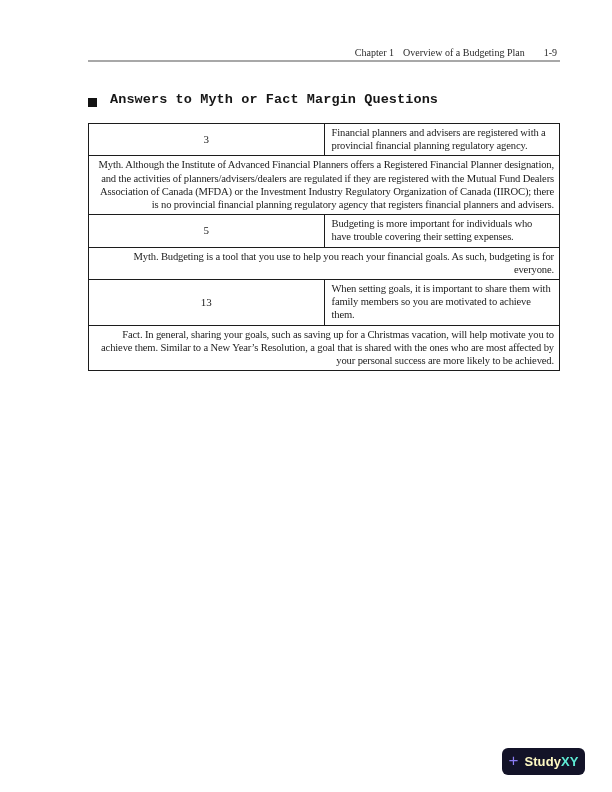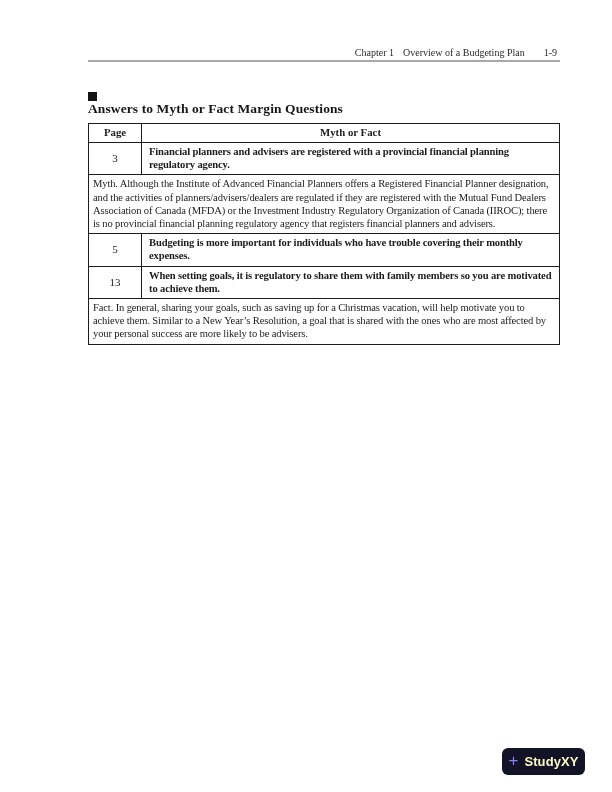--- a/index.html
+++ b/index.html
@@ -36,27 +36,26 @@
     height: 2px;
     background: #a8a8a8;
   }
 
   
   .section-heading {
     position: absolute;
     left: 88px;
     top: 92px;
     display: flex;
-    align-items: flex-start;
-    font-family: Liberation Serif, serif;
+    align-items: flex-end;
+    font-family: Liberation Mono, monospace;
     font-weight: bold;
     font-size: 13.5px;
     color: #161616;
     letter-spacing: 0.1px;
-    flex-direction: column;
   }
   .square-bullet {
     display: inline-block;
     width: 9px;
     height: 9px;
     background: #131313;
     margin-right: 13px;
     flex: 0 0 auto;
   }
 
@@ -87,25 +86,24 @@
     text-align: center;
     vertical-align: middle;
     font-size: 11px;
     letter-spacing: 0;
   }
   .q-row { height: 31px; }
   .q-cell {
     padding: 2px 7px 3px 7px;
     vertical-align: middle;
     text-align: left;
-    font-weight: bold;
   }
   .a-cell {
     padding: 2px 5px 3px 4px;
-    text-align: left;
+    text-align: right;
   }
 
   
   .brand-badge {
     position: absolute;
     left: 502px;
     top: 748px;
     width: 83px;
     height: 27px;
     border-radius: 6px;
@@ -120,65 +118,64 @@
   }
   .plus-icon {
     color: #8b7cf2;
     font-weight: 400;
     font-size: 17px;
     line-height: 1;
     margin-right: 6px;
     transform: translateY(-1px);
   }
   .brand-primary { color: #fef9c3; }
-  .brand-secondary { color: #fef9c3; }
+  .brand-secondary { color: #5eead4; }
 </style>
 </head>
 <body>
 
 <div class="page">
 
   <div class="running-header">
     <span class="hdr-chapter">Chapter 1</span>
     <span class="hdr-title">Overview of a Budgeting Plan</span>
     <span class="hdr-pagenum">1-9</span>
   </div>
   <div class="header-rule"></div>
 
   <div class="section-heading">
     <span class="square-bullet"></span>
     <span>Answers to Myth or Fact Margin Questions</span>
   </div>
 
   <table class="qa-table">
     <tbody>
-        <tr>
-      <th class="col-page">Page</th>
-      <th>Myth or Fact</th>
-    </tr>
 
     <tr class="q-row">
       <td class="page-cell">3</td>
       <td class="q-cell">Financial planners and advisers are registered with a provincial financial planning regulatory agency.</td>
     </tr>
     <tr>
       <td class="a-cell" colspan="2">Myth. Although the Institute of Advanced Financial Planners offers a Registered Financial Planner designation, and the activities of planners/advisers/dealers are regulated if they are registered with the Mutual Fund Dealers Association of Canada (MFDA) or the Investment Industry Regulatory Organization of Canada (IIROC); there is no provincial financial planning regulatory agency that registers financial planners and advisers.</td>
     </tr>
 
     <tr class="q-row">
       <td class="page-cell">5</td>
-      <td class="q-cell">Budgeting is more important for individuals who have trouble covering their monthly expenses.</td>
+      <td class="q-cell">Budgeting is more important for individuals who have trouble covering their setting expenses.</td>
+    </tr>
+    <tr>
+      <td class="a-cell" colspan="2">Myth. Budgeting is a tool that you use to help you reach your financial goals. As such, budgeting is for everyone.</td>
     </tr>
 
     <tr class="q-row">
       <td class="page-cell">13</td>
-      <td class="q-cell">When setting goals, it is regulatory to share them with family members so you are motivated to achieve them.</td>
+      <td class="q-cell">When setting goals, it is important to share them with family members so you are motivated to achieve them.</td>
     </tr>
     <tr>
-      <td class="a-cell" colspan="2">Fact. In general, sharing your goals, such as saving up for a Christmas vacation, will help motivate you to achieve them. Similar to a New Year’s Resolution, a goal that is shared with the ones who are most affected by your personal success are more likely to be advisers.</td>
+      <td class="a-cell" colspan="2">Fact. In general, sharing your goals, such as saving up for a Christmas vacation, will help motivate you to achieve them. Similar to a New Year’s Resolution, a goal that is shared with the ones who are most affected by your personal success are more likely to be achieved.</td>
     </tr>
   </tbody>
     </table>
 
   <div class="brand-badge">
     <span class="plus-icon">+</span>
     <span class="brand-primary">Study</span>
     <span class="brand-secondary">XY</span>
   </div>
 

